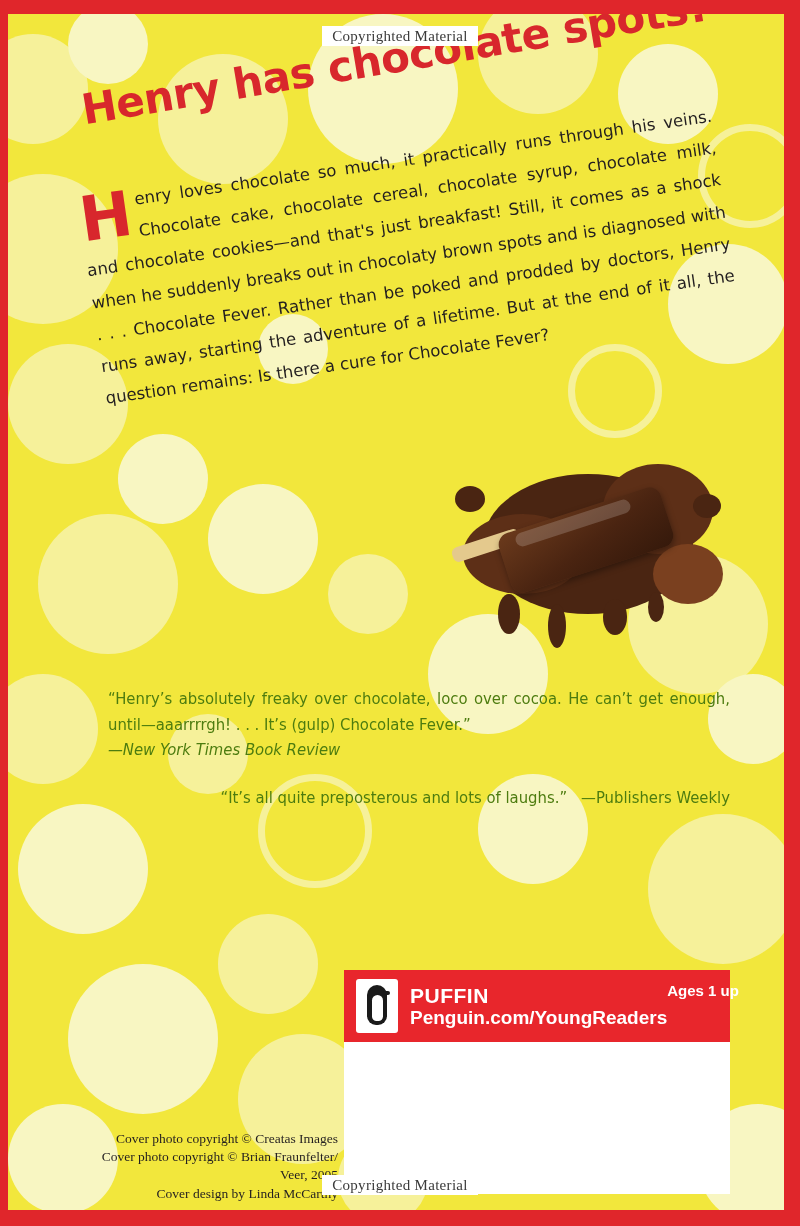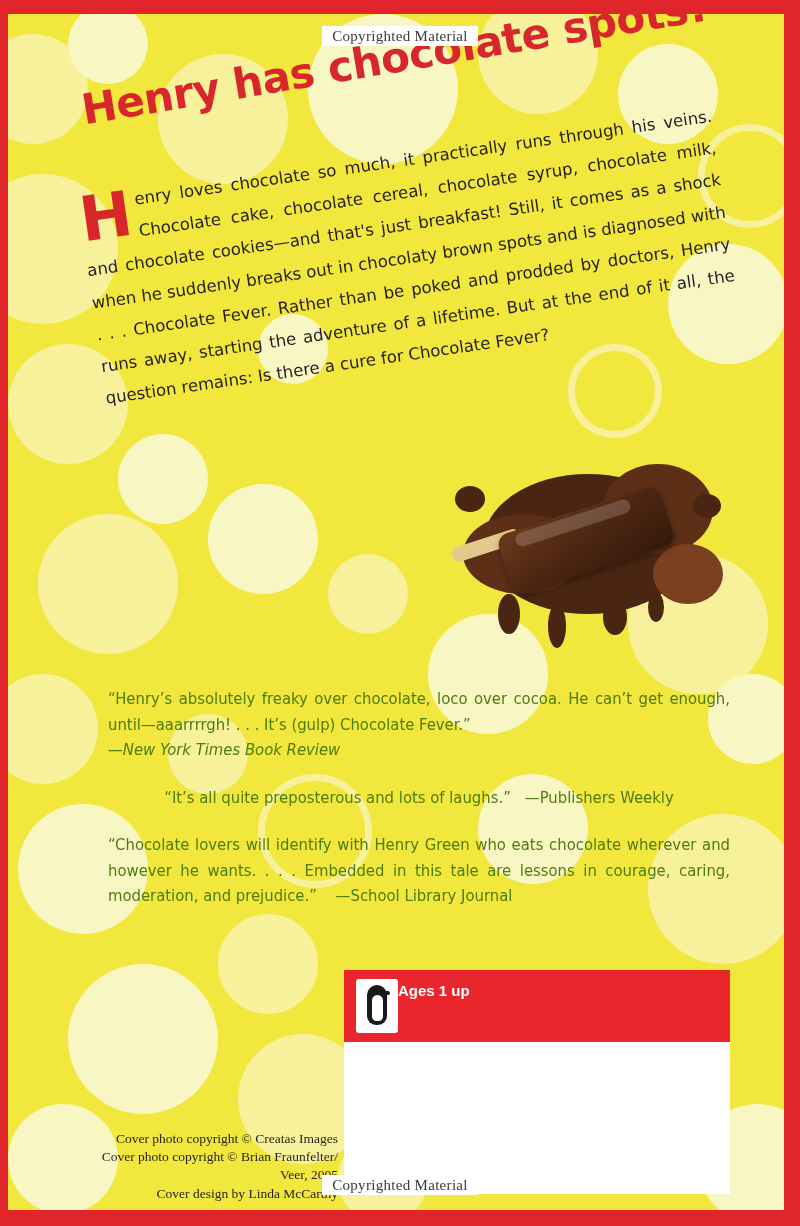--- a/index.html
+++ b/index.html
@@ -349,35 +349,35 @@
         <div class="stick"></div>
         <div class="bar"></div>
         <div class="bar-shine"></div>
       </div>
 
       <div class="reviews">
         <div class="review">
           <span>“Henry’s absolutely freaky over chocolate, loco over cocoa. He can’t get enough, until—aaarrrrgh! . . . It’s (gulp) Chocolate Fever.”</span>
           <span class="attrib-right">—New York Times Book Review</span>
         </div>
-        <div class="review" style="display:flex; justify-content:center; gap:14px;">
+        <div class="review" style="display:flex; justify-content:flex-end; gap:14px;">
           <span>“It’s all quite preposterous and lots of laughs.”</span>
           <span class="inline-src">—Publishers Weekly</span>
-        </div>
-        <div class="review">
-          <span>“Chocolate lovers will identify with Henry Green who eats chocolate wherever and however he wants. . . . Embedded in this tale are lessons in courage, caring, moderation, and prejudice.”</span>
-          <span class="inline-src" style="margin-left:14px;">—School Library Journal</span>
         </div>
       </div>
 
       <div class="pub-box">
         <div class="penguin-logo">
           <div class="penguin-body"></div>
           <div class="penguin-belly"></div>
           <div class="penguin-beak"></div>
+        </div>
+        <div class="pub-text">
+          <div class="pub-name">PUFFIN</div>
+          <div class="pub-url">Penguin.com/YoungReaders</div>
         </div>
         <div class="pub-ages">Ages 1 up</div>
       </div>
 
       <div class="barcode-box"></div>
 
       <div class="credits">
         <div>Cover photo copyright © Creatas Images</div>
         <div>Cover photo copyright © Brian Fraunfelter/</div>
         <div>Veer, 2005</div>

